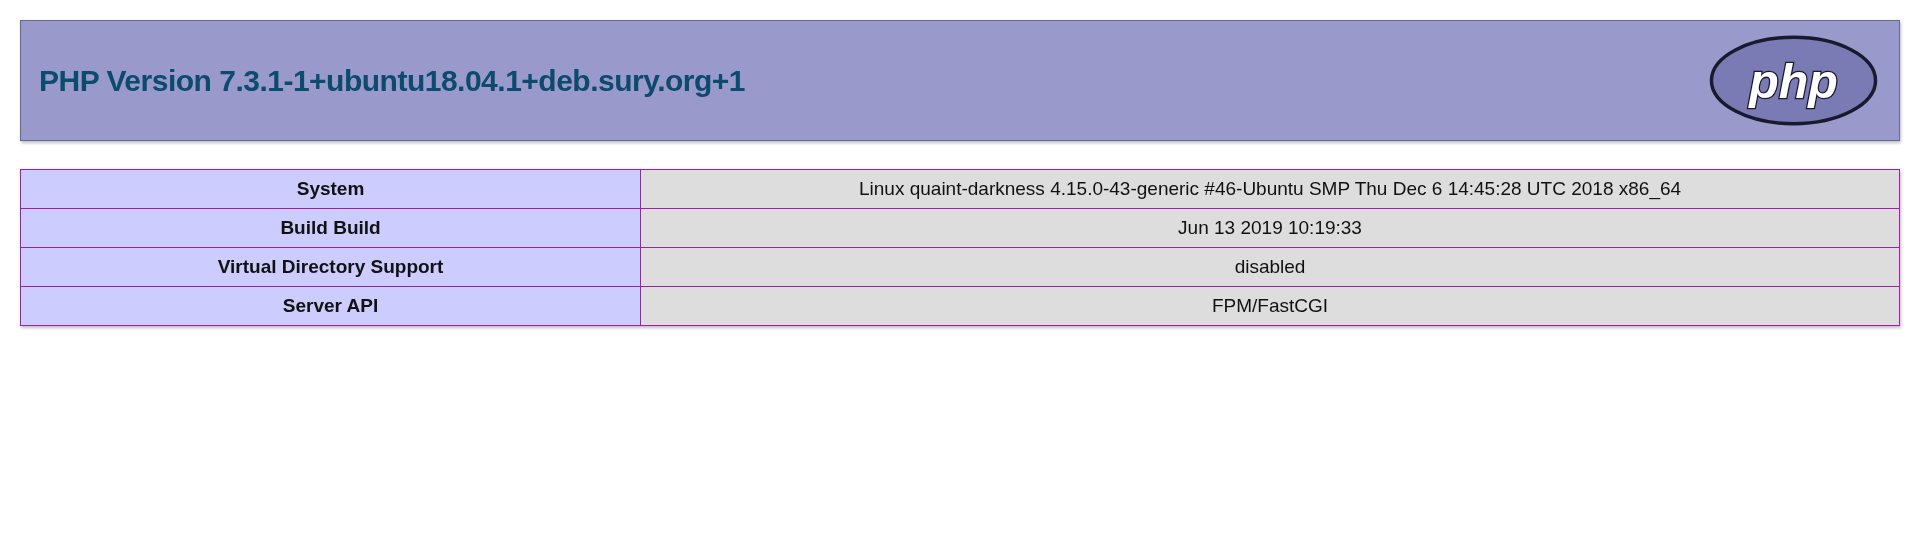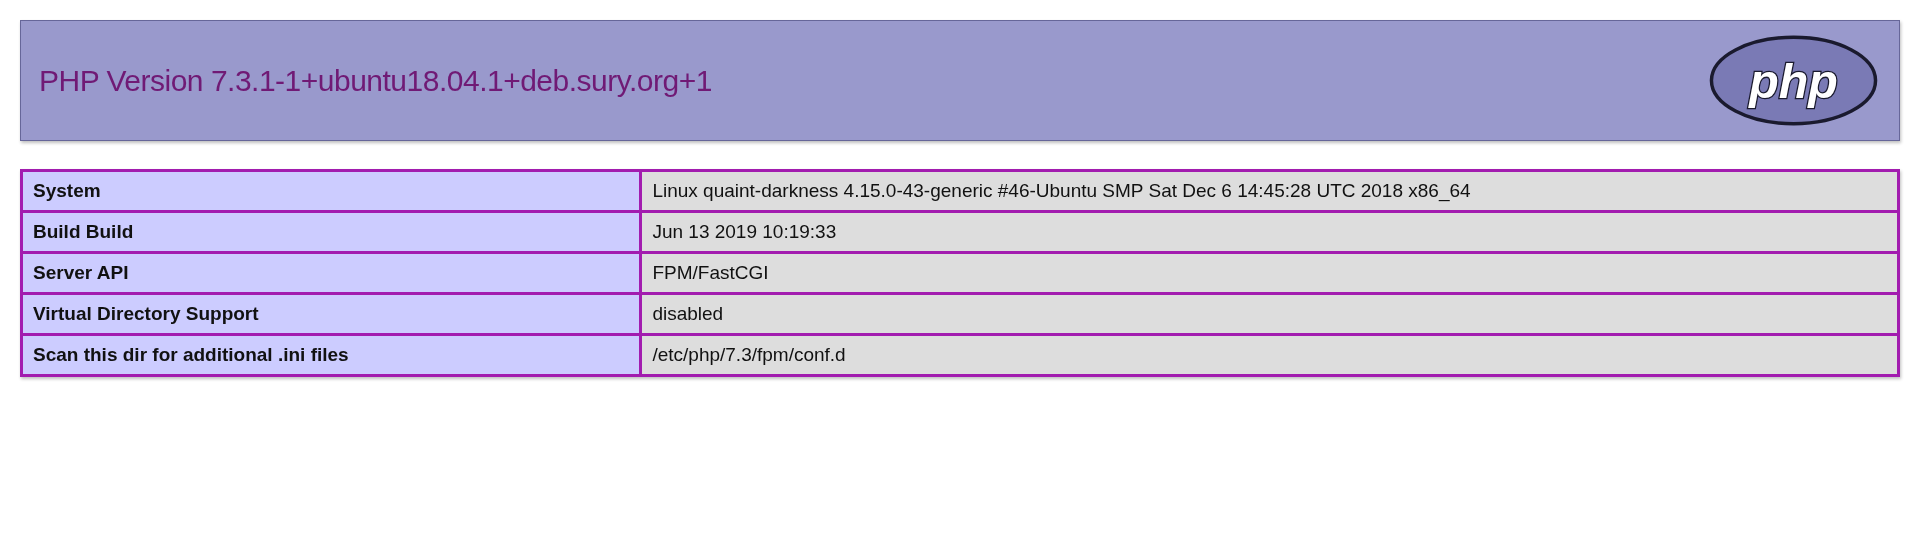--- a/index.html
+++ b/index.html
@@ -18,42 +18,43 @@
       border: 1px solid #666699;
       padding: 12px 18px;
       display: flex;
       align-items: center;
       justify-content: space-between;
       margin-bottom: 28px;
       box-shadow: 1px 2px 3px rgba(0,0,0,0.25);
     }
     .header-title {
       font-size: 30px;
-      font-weight: normal;
-      color: #701a75;
+      font-weight: bold;
+      color: #0c4a6e;
       letter-spacing: -0.5px;
     }
     .php-logo {
       width: 175px;
       height: 95px;
       display: flex;
       align-items: center;
       justify-content: center;
     }
     .info-table {
       width: 100%;
       border-collapse: collapse;
       box-shadow: 1px 2px 3px rgba(0,0,0,0.25);
     }
     .info-table td {
-      border: 3px solid #a21caf;
+      border: 1px solid #a21caf;
       padding: 8px 10px;
       font-size: 19px;
       vertical-align: middle;
       height: 38px;
+      text-align: center;
     }
     .info-table td.label {
       background: #ccccff;
       font-weight: bold;
       width: 33%;
       color: #111;
     }
     .info-table td.value {
       background: #dddddd;
       color: #111;
@@ -69,32 +70,28 @@
       <ellipse cx="100" cy="55" rx="95" ry="50" fill="#7a7ab5" stroke="#1a1a2e" stroke-width="4"></ellipse>
       <text x="100" y="75" font-family="Arial Black, Arial, sans-serif" font-size="56" font-weight="900" font-style="italic" fill="#ffffff" stroke="#1a1a2e" stroke-width="3" text-anchor="middle" paint-order="stroke fill">php</text>
     </svg>
   </div>
 </div>
 
 <table class="info-table">
   <tbody>
     <tr>
       <td class="label">System</td>
-      <td class="value">Linux quaint-darkness 4.15.0-43-generic #46-Ubuntu SMP Sat Dec 6 14:45:28 UTC 2018 x86_64</td>
+      <td class="value">Linux quaint-darkness 4.15.0-43-generic #46-Ubuntu SMP Thu Dec 6 14:45:28 UTC 2018 x86_64</td>
     </tr>
     <tr>
       <td class="label">Build Build</td>
       <td class="value">Jun 13 2019 10:19:33</td>
     </tr>
     <tr>
-      <td class="label">Server API</td>
-      <td class="value">FPM/FastCGI</td>
-    </tr>
-    <tr>
       <td class="label">Virtual Directory Support</td>
       <td class="value">disabled</td>
     </tr>
     <tr>
-      <td class="label">Scan this dir for additional .ini files</td>
-      <td class="value">/etc/php/7.3/fpm/conf.d</td>
+      <td class="label">Server API</td>
+      <td class="value">FPM/FastCGI</td>
     </tr>
   </tbody>
 </table>
 
 </body></html>

